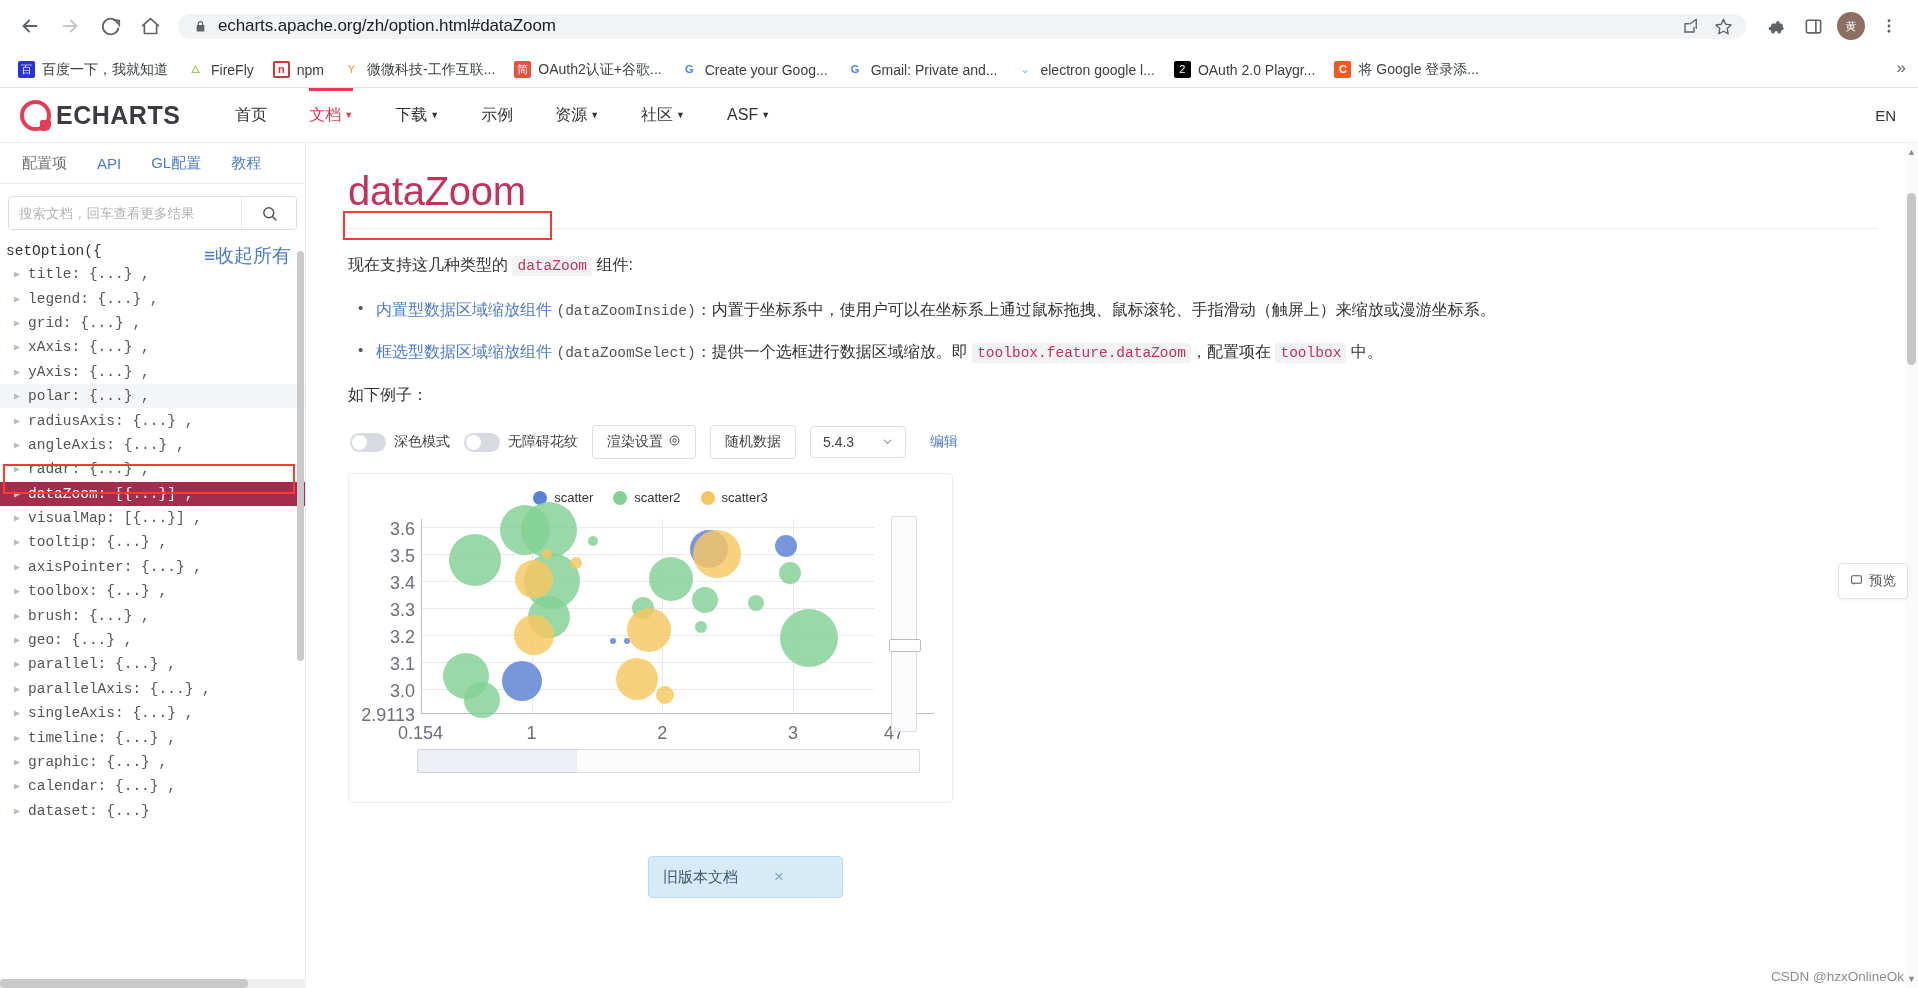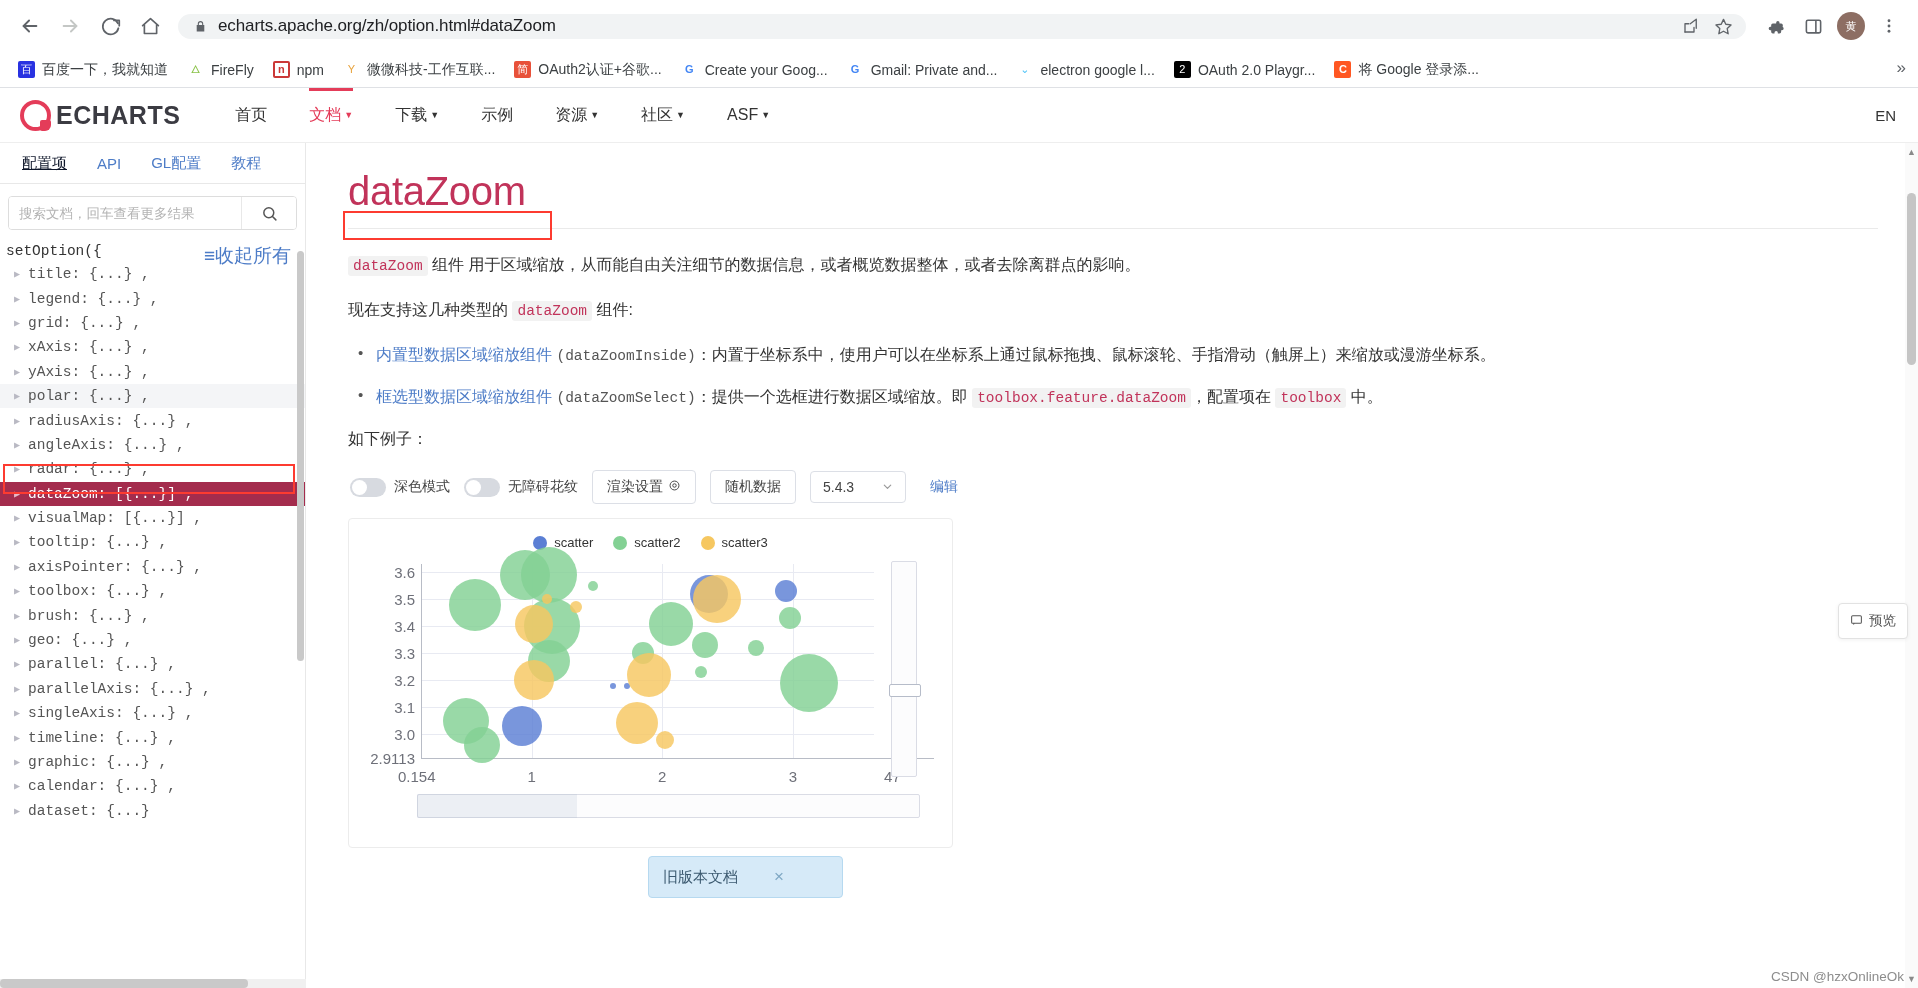--- a/index.html
+++ b/index.html
@@ -172,21 +172,21 @@
     border-bottom: 1px solid #e8e8e8;
     padding: 0 8px;
     gap: 2px;
   }
   .doc-tab {
     padding: 9px 14px;
     font-size: 15px;
     color: #4d7cc7;
     cursor: pointer;
   }
-  .doc-tab.active { color: #0f172a; font-weight: 500; text-decoration: underline; }
+  .doc-tab.active { color: #737373; font-weight: 500; }
   .search-box-wrap { padding: 12px 8px 6px 8px; }
   .search-box {
     display: flex; align-items: stretch;
     height: 34px;
     border: 1px solid #ddd;
     border-radius: 4px;
     overflow: hidden;
   }
   .search-box input {
     flex: 1 1 auto; border: 0; outline: 0;
@@ -335,21 +335,21 @@
   }
   .chart-legend {
     display: flex; align-items: center; justify-content: center;
     gap: 20px; padding-top: 16px;
     font-size: 13px; color: #333;
   }
   .legend-entry { display: flex; align-items: center; gap: 7px; cursor: pointer; }
   .legend-dot { width: 14px; height: 14px; border-radius: 50%; }
   .plot { position: relative; width: 605px; height: 270px; }
   .ytick, .xtick {
-    position: absolute; font-size: 15px; color: #6e7079;
+    position: absolute; font-size: 18px; color: #6e7079;
     font-family: "Liberation Sans", sans-serif;
   }
   .ytick { text-align: right; }
   .gridline-h, .gridline-v { position: absolute; background: #e8eaf2; }
   .gridline-h { height: 1px; }
   .gridline-v { width: 1px; }
   .axis-line { position: absolute; background: #b8bcc6; }
   .bubble { position: absolute; border-radius: 50%; }
   .zoom-slider {
     position: absolute;
@@ -372,21 +372,21 @@
     display: flex; align-items: center;
     padding: 10px 14px;
     gap: 36px;
     font-size: 15px; color: #3c5a70;
     z-index: 30;
   }
   .toast-close { color: #7fa8c4; cursor: pointer; font-size: 17px; }
 
   
   .preview-btn {
-    position: absolute; right: 10px; top: 460px;
+    position: absolute; right: 10px; top: 420px;
     border: 1px solid #e2e2e2; background: #fff;
     border-radius: 4px;
     padding: 8px 11px;
     font-size: 13.5px; color: #555;
     display: flex; align-items: center; gap: 6px;
     cursor: pointer;
     box-shadow: 0 1px 4px rgba(0,0,0,0.06);
     z-index: 25;
   }
 
@@ -674,23 +674,20 @@
           </div>
       </div>
 
       <div class="sidebar-scrollbar"></div>
       <div class="sidebar-hscroll"></div>
     </div>
 
     <div class="main">
       <div class="page-title">dataZoom</div>
 
-      <div class="para">
-        <span class="code-inline">dataZoom</span><span> 组件 用于区域缩放，从而能自由关注细节的数据信息，或者概览数据整体，或者去除离群点的影响。</span>
-      </div>
 
       <div class="para">
         <span>现在支持这几种类型的 </span><span class="code-inline">dataZoom</span><span> 组件:</span>
       </div>
 
       <ul class="bullets">
         <li>
           <span class="link">内置型数据区域缩放组件</span>
           <span class="code-plain">(dataZoomInside)</span><span>：内置于坐标系中，使用户可以在坐标系上通过鼠标拖拽、鼠标滚轮、手指滑动（触屏上）来缩放或漫游坐标系。</span>
         </li>

